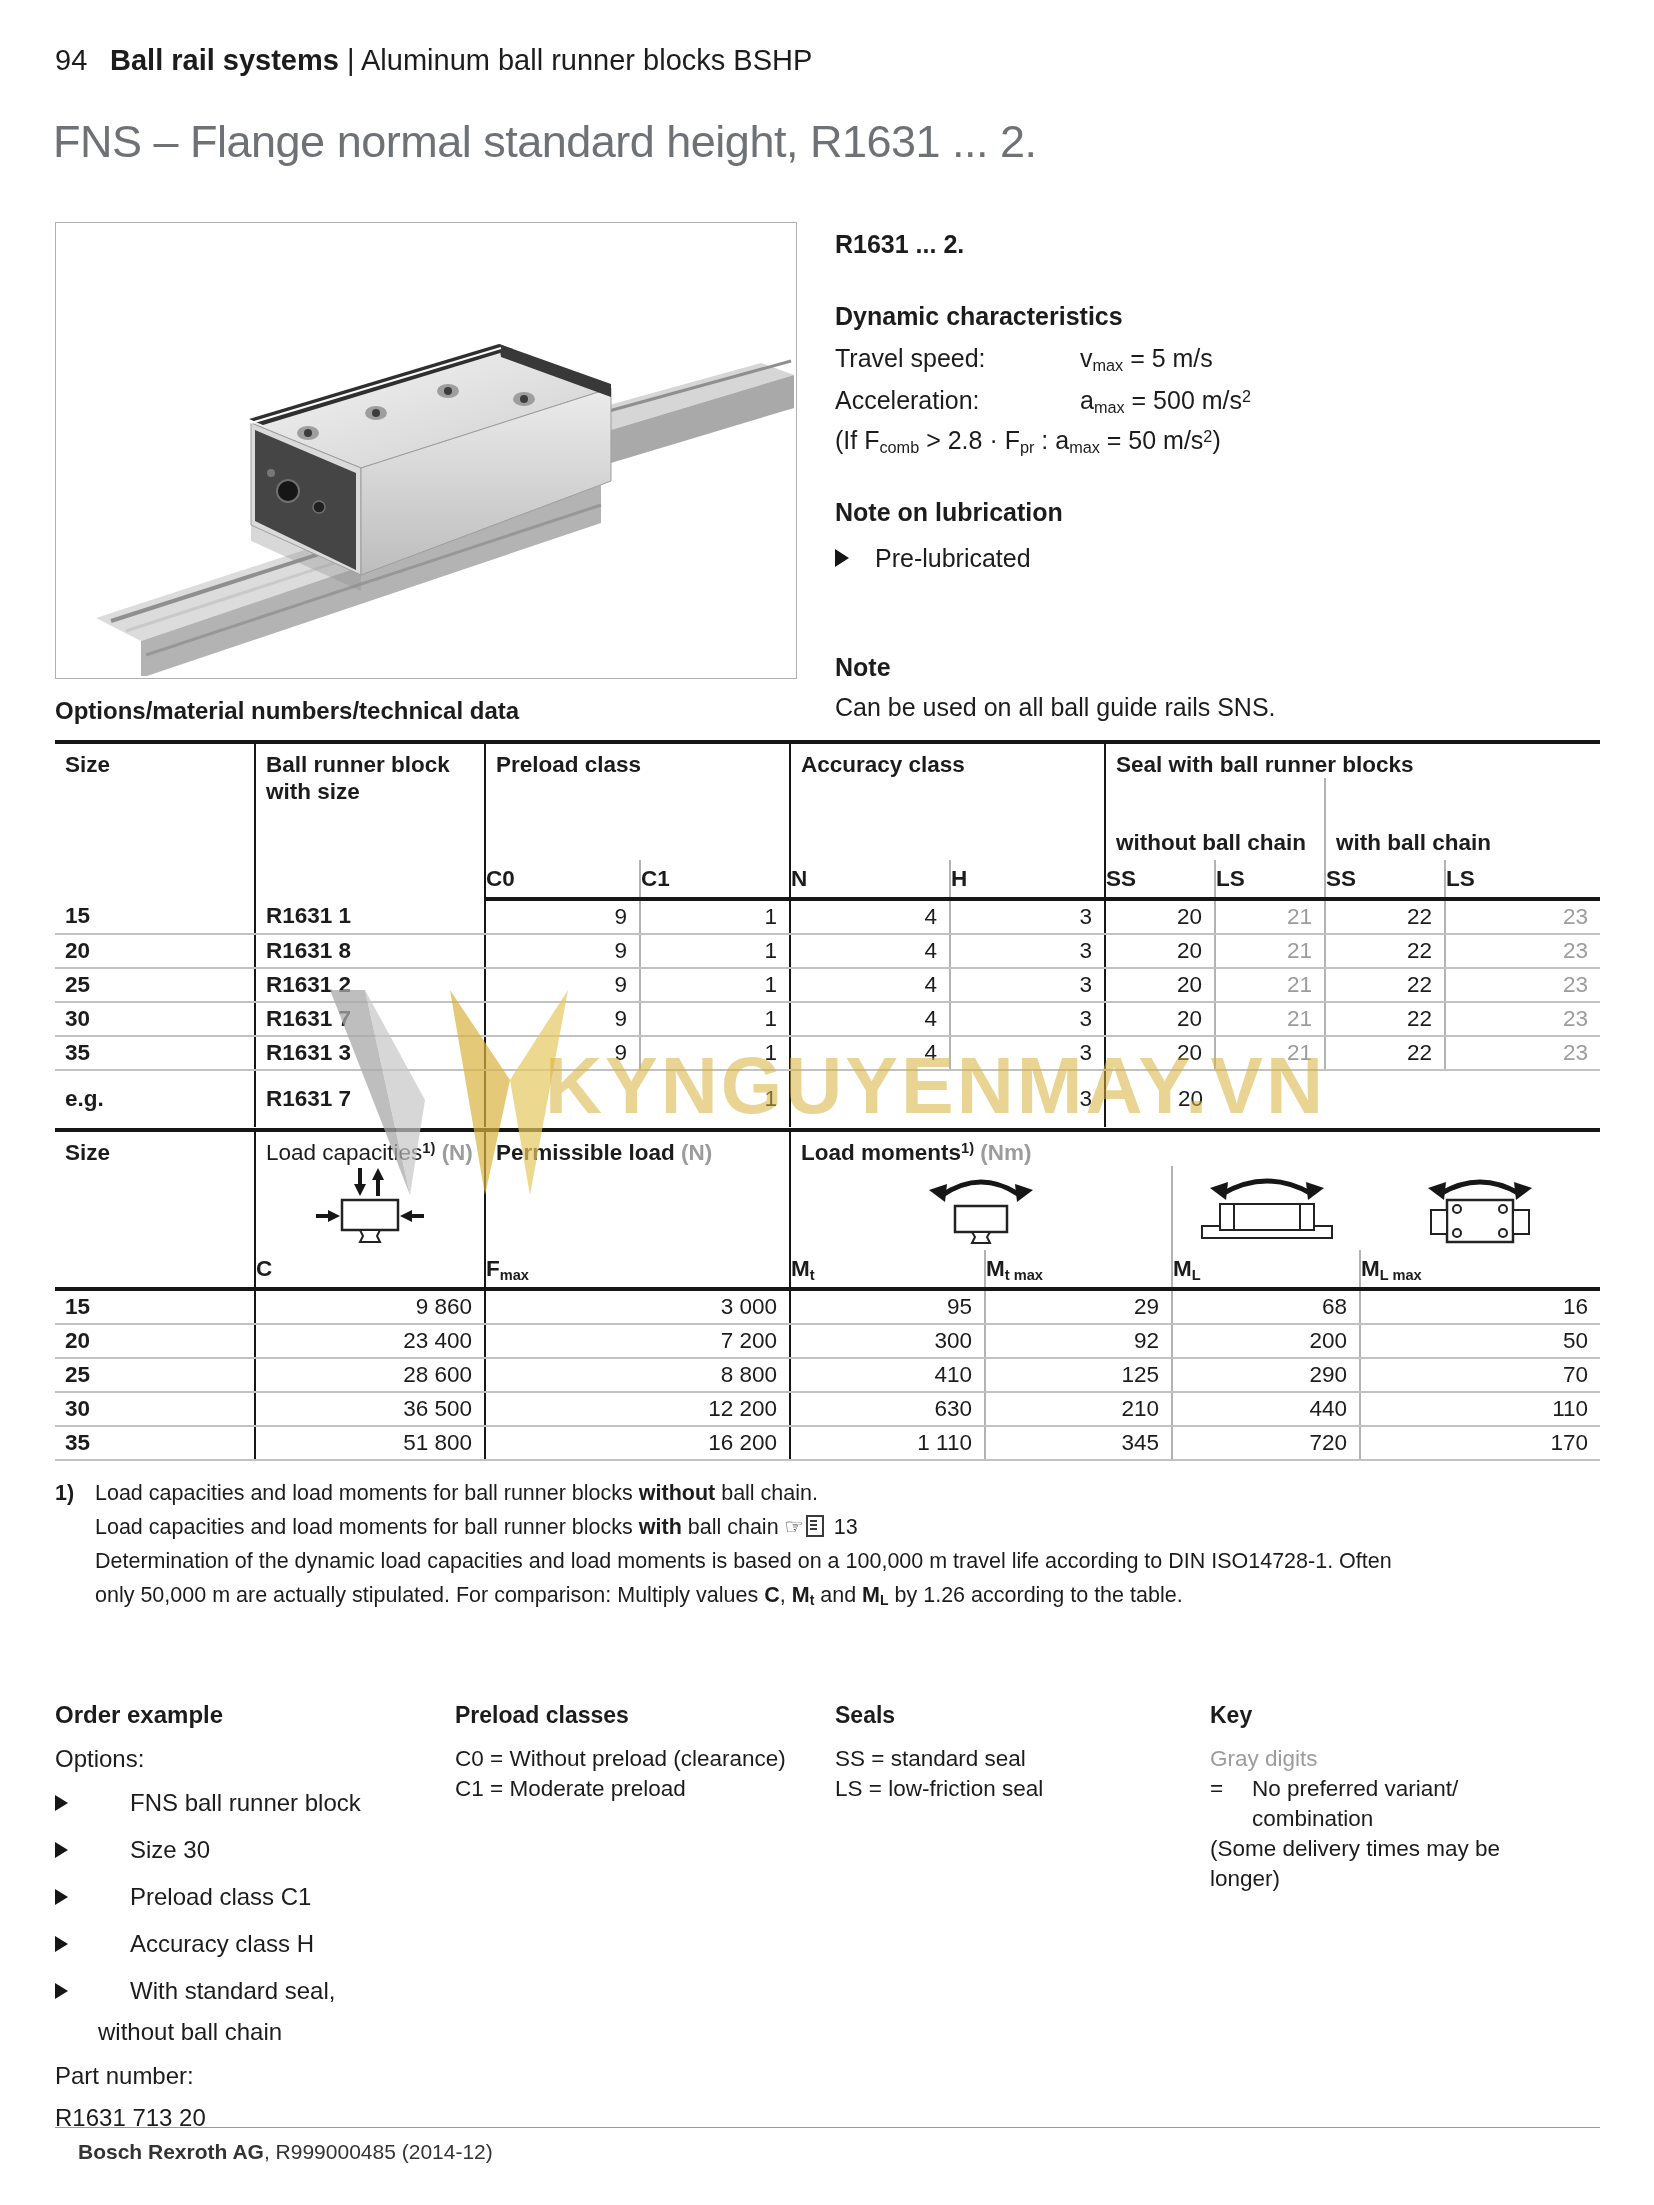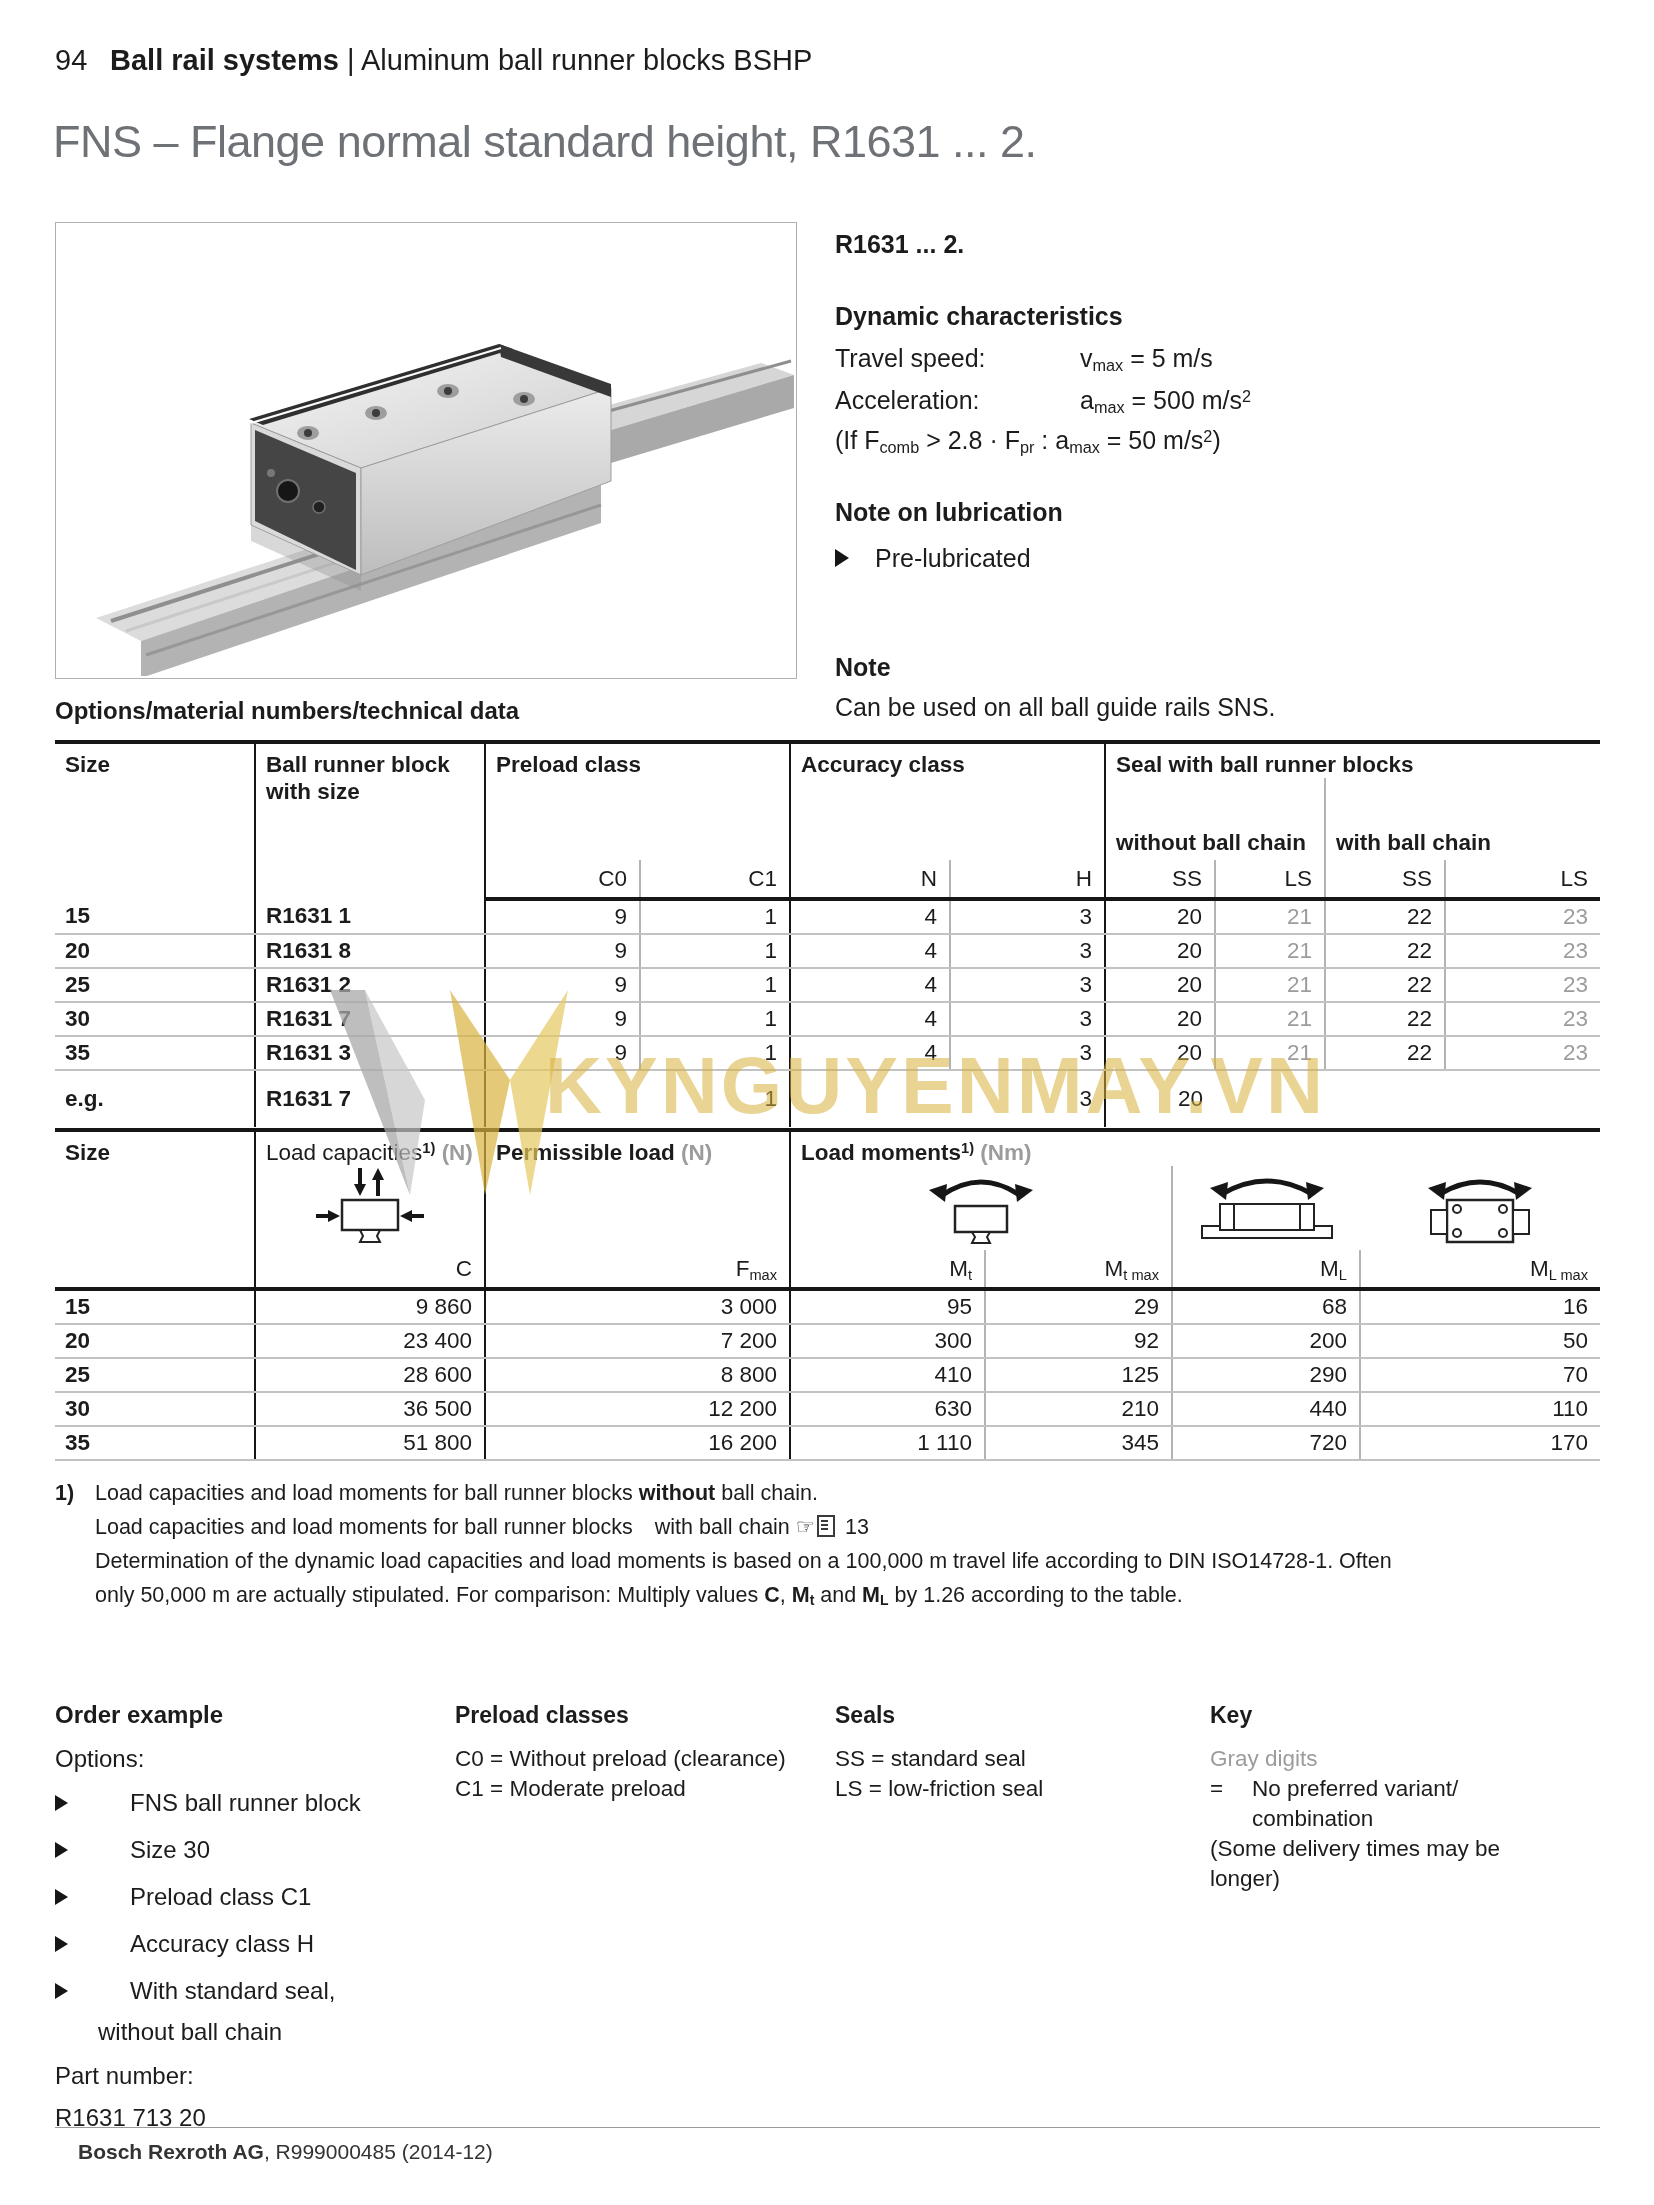--- a/index.html
+++ b/index.html
@@ -31,21 +31,21 @@
 
   #secttl{left:55px;top:697px;font-size:24px;font-weight:bold;}
 
   
   table{border-collapse:collapse;table-layout:fixed;width:1545px;font-size:22.5px;}
   #t1{left:55px;top:740px;} #t2{left:55px;top:1128px;}
   table{border-top:4px solid #161616;}
   td{padding:0;vertical-align:middle;overflow:hidden;}
   .hA td{vertical-align:top;font-weight:bold;line-height:27px;padding:7px 10px 0 10px;}
   .hB td{vertical-align:bottom;font-weight:bold;line-height:27px;padding:0 10px 4px 10px;}
-  .codes td{vertical-align:bottom;font-weight:normal;text-align:right;
+  .codes td{vertical-align:bottom;font-weight:bold;
             padding:0 12px 5px 0;border-bottom:4px solid #161616;height:32px;margin-top:12px;}
   .bL{border-left:2px solid #161616;}
   .gL{border-left:2px solid #b3b3b3;}
   tr.data td{height:32px;border-bottom:2px solid #c2c2c2;}
   tr.data td.sz, td.sz{font-weight:bold;padding-left:10px;}
   td.txt{padding-left:10px;font-weight:bold;}
   td.num{text-align:right;padding-right:12px;}
   tr.egrow td{height:56px;border-bottom:none;}
   .pictcell{text-align:center;vertical-align:middle;}
 
@@ -392,21 +392,21 @@
     <td class="gL num">720</td>
     <td class="gL num">170</td>
   </tr>
 </tbody>
   </table>
 
 <div class="abs" id="fnote">
   <div class="mark">1)</div>
   <div>
     <div><span>Load capacities and load moments for ball runner blocks </span><span style="font-weight: bold;">without</span><span> ball chain.</span></div>
-    <div><span>Load capacities and load moments for ball runner blocks </span><span style="font-weight: normal; margin-left: 16px;">with</span><span> ball chain </span><span>☞</span><span class="page-icon"></span><span> 13</span></div>
+    <div><span>Load capacities and load moments for ball runner blocks </span><span style="font-weight: bold;">with</span><span> ball chain </span><span>☞</span><span class="page-icon"></span><span> 13</span></div>
     <div><span>Determination of the dynamic load capacities and load moments is based on a 100,000 m travel life according to DIN ISO14728-1. Often</span></div>
     <div><span>only 50,000 m are actually stipulated. For comparison: Multiply values </span><span style="font-weight: bold;">C</span><span>, </span><span style="font-weight: bold;">M</span><sub style="font-weight: bold;">t</sub><span> and </span><span style="font-weight: bold;">M</span><sub style="font-weight: bold;">L</sub><span> by 1.26 according to the table.</span></div>
   </div>
 </div>
 
 <div class="abs botcol" id="order">
   <div class="h">Order example</div>
   <div class="opts">Options:</div>
   <div class="bullet-line">
     <span class="tri"></span>

